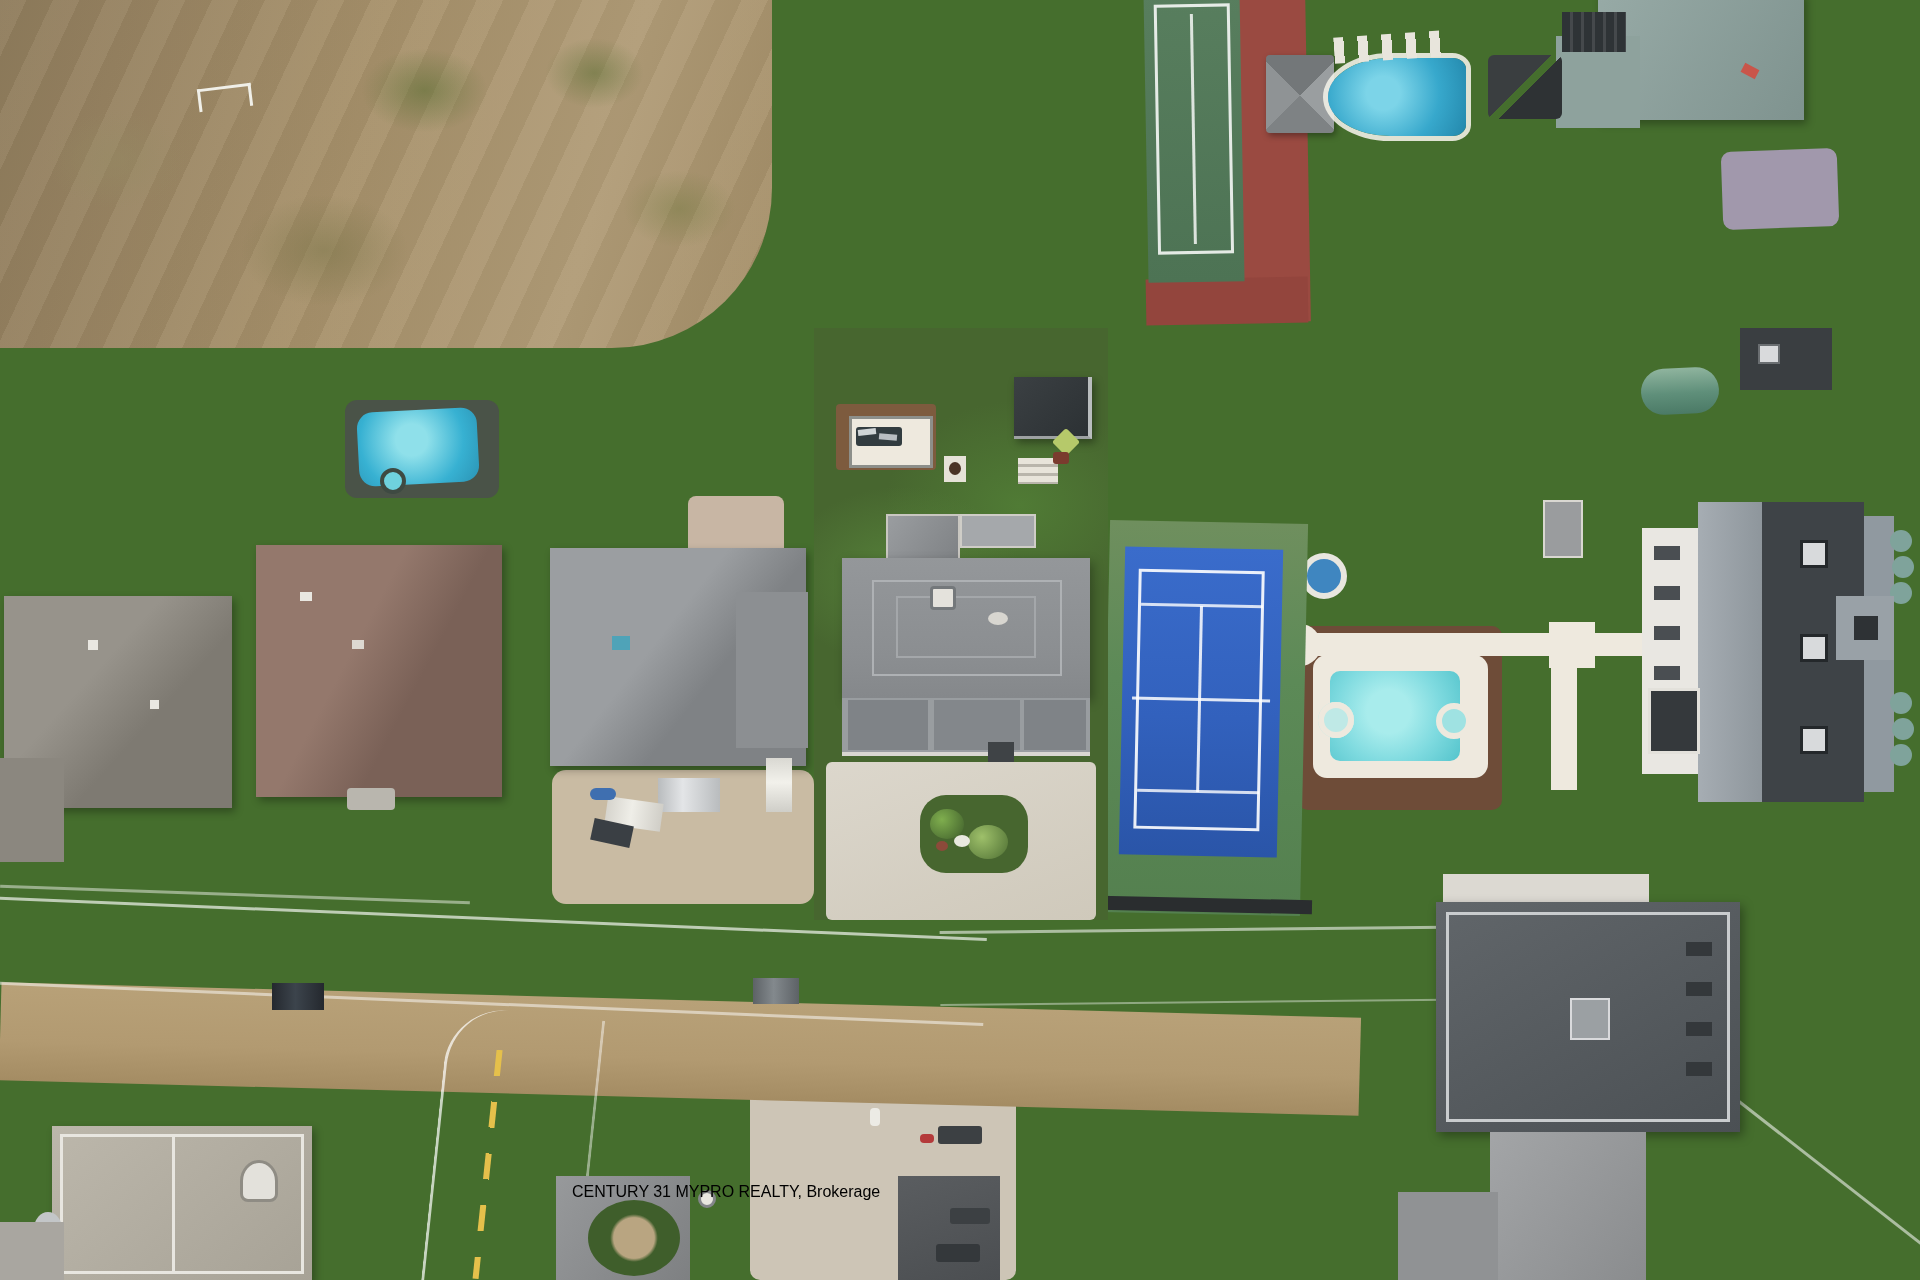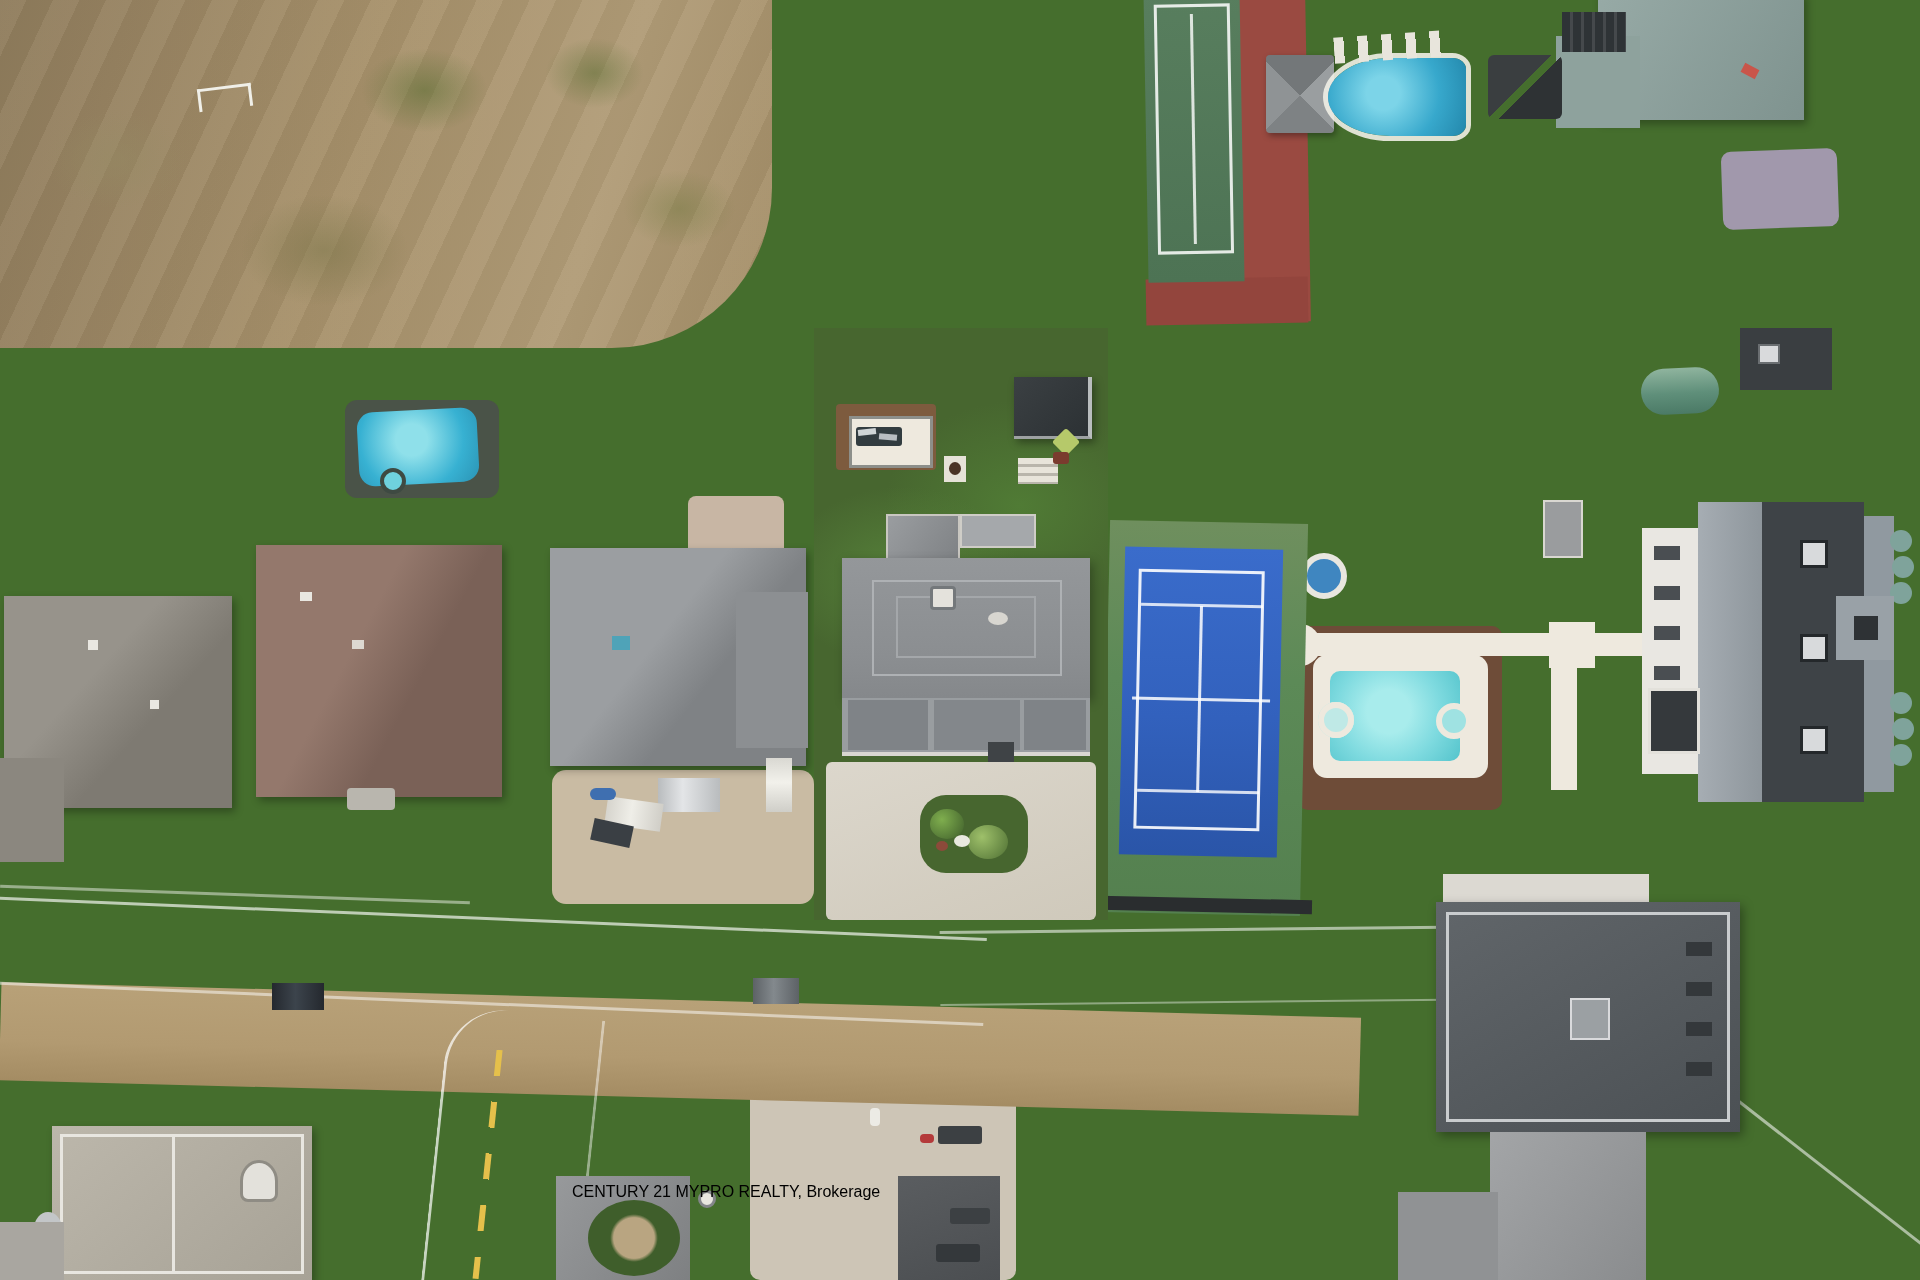--- a/index.html
+++ b/index.html
@@ -248,14 +248,14 @@
   <div class="tree dk" style="left:-60px;top:230px;width:210px;height:430px;"></div>
   <div class="tree" style="left:75px;top:285px;width:165px;height:100px;"></div>
   <div class="tree dk" style="left:215px;top:295px;width:175px;height:95px;"></div>
   <div class="tree" style="left:365px;top:282px;width:165px;height:105px;"></div>
   <div class="tree dk" style="left:505px;top:292px;width:155px;height:100px;"></div>
   <div class="tree" style="left:615px;top:275px;width:180px;height:115px;"></div>
   <div class="tree br" style="left:688px;top:75px;width:300px;height:280px;"></div>
 
   <div class="a vignette"></div>
   <div class="a" id="highlight-box" style="left:814px;top:322px;width:294px;height:598px;"></div>
-  <div class="a" id="watermark" style="left:572px;top:1183px;">CENTURY 21 MYPRO REALTY, Brokerage</div>
+  <div class="a" id="watermark" style="left:572px;top:1183px;">CENTURY 31 MYPRO REALTY, Brokerage</div>
 </div>
 
 </body></html>

